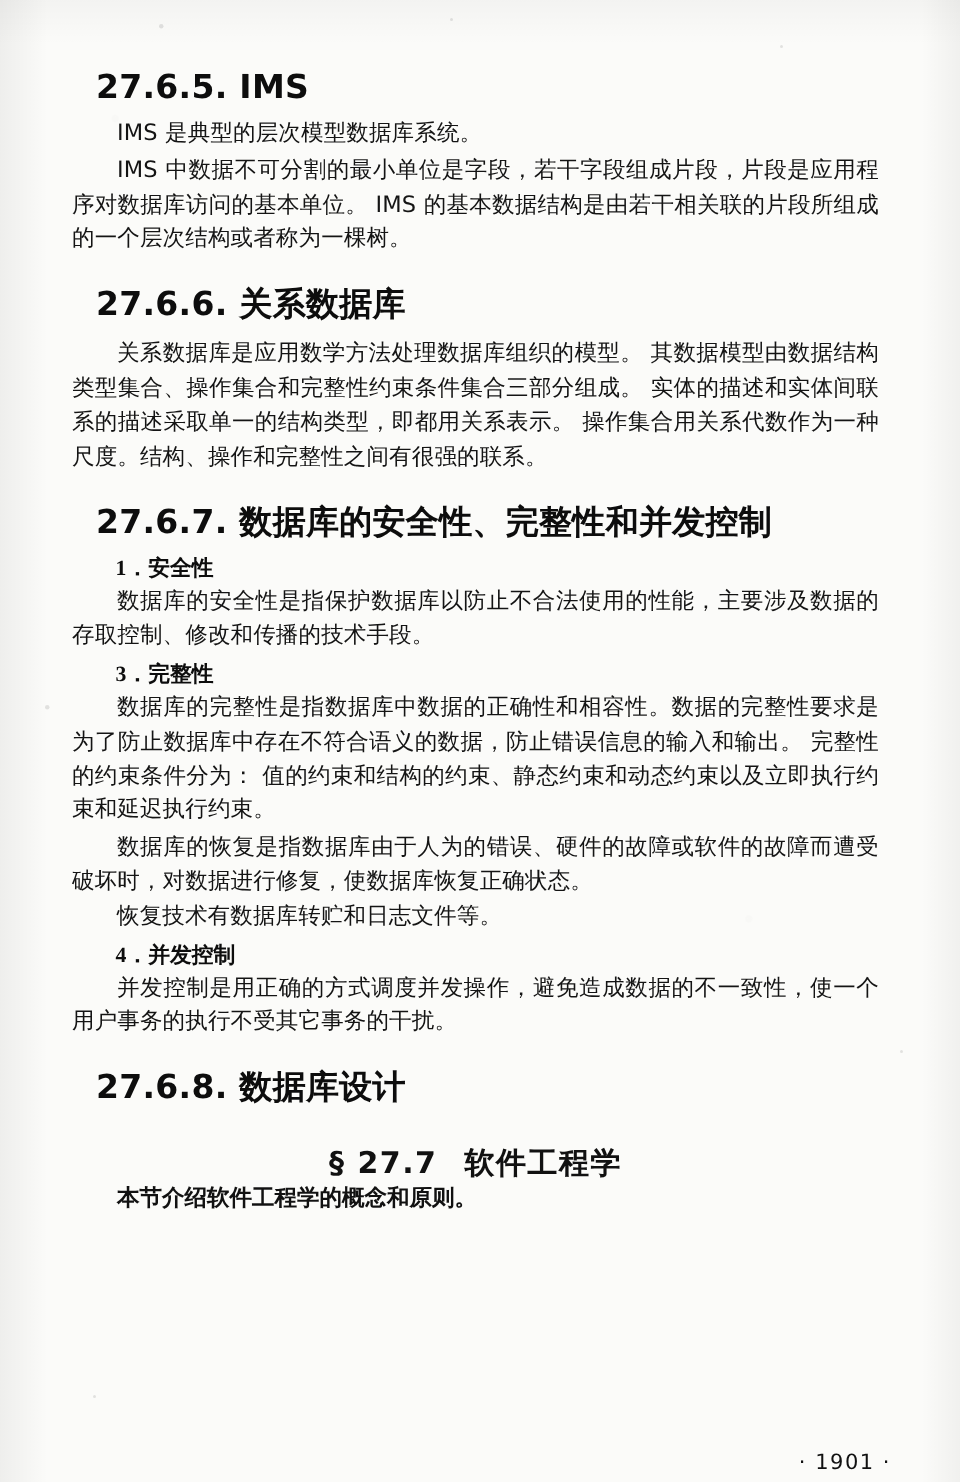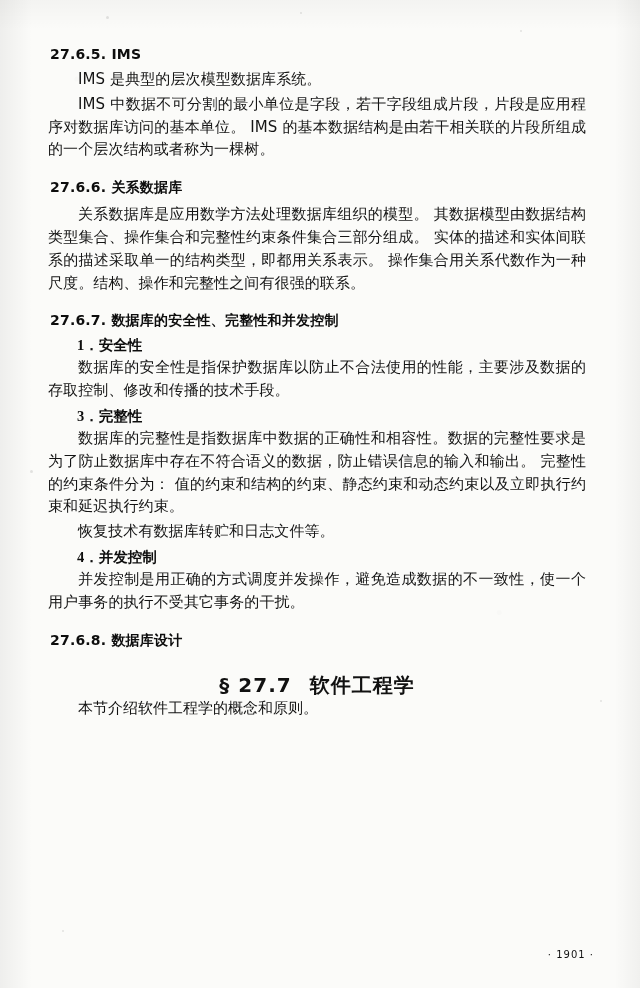--- a/index.html
+++ b/index.html
@@ -25,23 +25,23 @@
     background-image:
       radial-gradient(circle at 12% 8%, rgba(0,0,0,0.012) 0 2px, transparent 3px),
       radial-gradient(circle at 78% 62%, rgba(0,0,0,0.012) 0 2px, transparent 3px);
   }
   .content {
     position: relative;
     width: 100%;
   }
   h2.sec {
     font-family: "DejaVu Sans", sans-serif;
-    font-size: 14px;
+    font-size: 22px;
     font-weight: 600;
-    margin: 0 0 6px 2px;
+    margin: 0 0 6px 16px;
     letter-spacing: 0.2px;
     color: #0d0d0d;
   }
   h2.sec.first { margin-top: 0; }
   h2.sec.sp { margin-top: 18px; }
 
   p.para {
     font-size: 15px;
     line-height: 1.52;
     margin: 0 0 2px 0;
@@ -65,30 +65,30 @@
     text-align: center;
     font-size: 20px;
     font-weight: 700;
     margin: 22px 0 0 0;
     letter-spacing: 1px;
   }
   h3.bigsec .gap { display: inline-block; width: 18px; }
 
   .closing {
     font-size: 15px;
-    font-weight: 400;
+    font-weight: 700;
     text-indent: 2em;
     margin: 0;
   }
 
   .pagenum {
     position: absolute;
     right: 46px;
-    bottom: 28px;
-    font-size: 10px;
+    bottom: 5px;
+    font-size: 14px;
     letter-spacing: 1px;
     color: #111;
   }
 
   
   .speck {
     position: absolute;
     background: rgba(0,0,0,0.10);
     border-radius: 50%;
     pointer-events: none;
@@ -119,20 +119,21 @@
     <p class="para">关系数据库是应用数学方法处理数据库组织的模型。 其数据模型由数据结构类型集合、操作集合和完整性约束条件集合三部分组成。 实体的描述和实体间联系的描述采取单一的结构类型，即都用关系表示。 操作集合用关系代数作为一种尺度。结构、操作和完整性之间有很强的联系。</p>
 
     <h2 class="sec sp">27.6.7. 数据库的安全性、完整性和并发控制</h2>
 
     <div class="sub">1．安全性</div>
     <p class="para">数据库的安全性是指保护数据库以防止不合法使用的性能，主要涉及数据的存取控制、修改和传播的技术手段。</p>
 
     <div class="sub">3．完整性</div>
     <p class="para">数据库的完整性是指数据库中数据的正确性和相容性。数据的完整性要求是为了防止数据库中存在不符合语义的数据，防止错误信息的输入和输出。 完整性的约束条件分为： 值的约束和结构的约束、静态约束和动态约束以及立即执行约束和延迟执行约束。</p>
 
+    <p class="para tight">数据库的恢复是指数据库由于人为的错误、硬件的故障或软件的故障而遭受破坏时，对数据进行修复，使数据库恢复正确状态。</p>
     <p class="para">恢复技术有数据库转贮和日志文件等。</p>
 
     <div class="sub">4．并发控制</div>
     <p class="para">并发控制是用正确的方式调度并发操作，避免造成数据的不一致性，使一个用户事务的执行不受其它事务的干扰。</p>
 
     <h2 class="sec sp">27.6.8. 数据库设计</h2>
 
     <h3 class="bigsec">
       <span>§ 27.7</span><span class="gap"></span><span>软件工程学</span>
     </h3>

